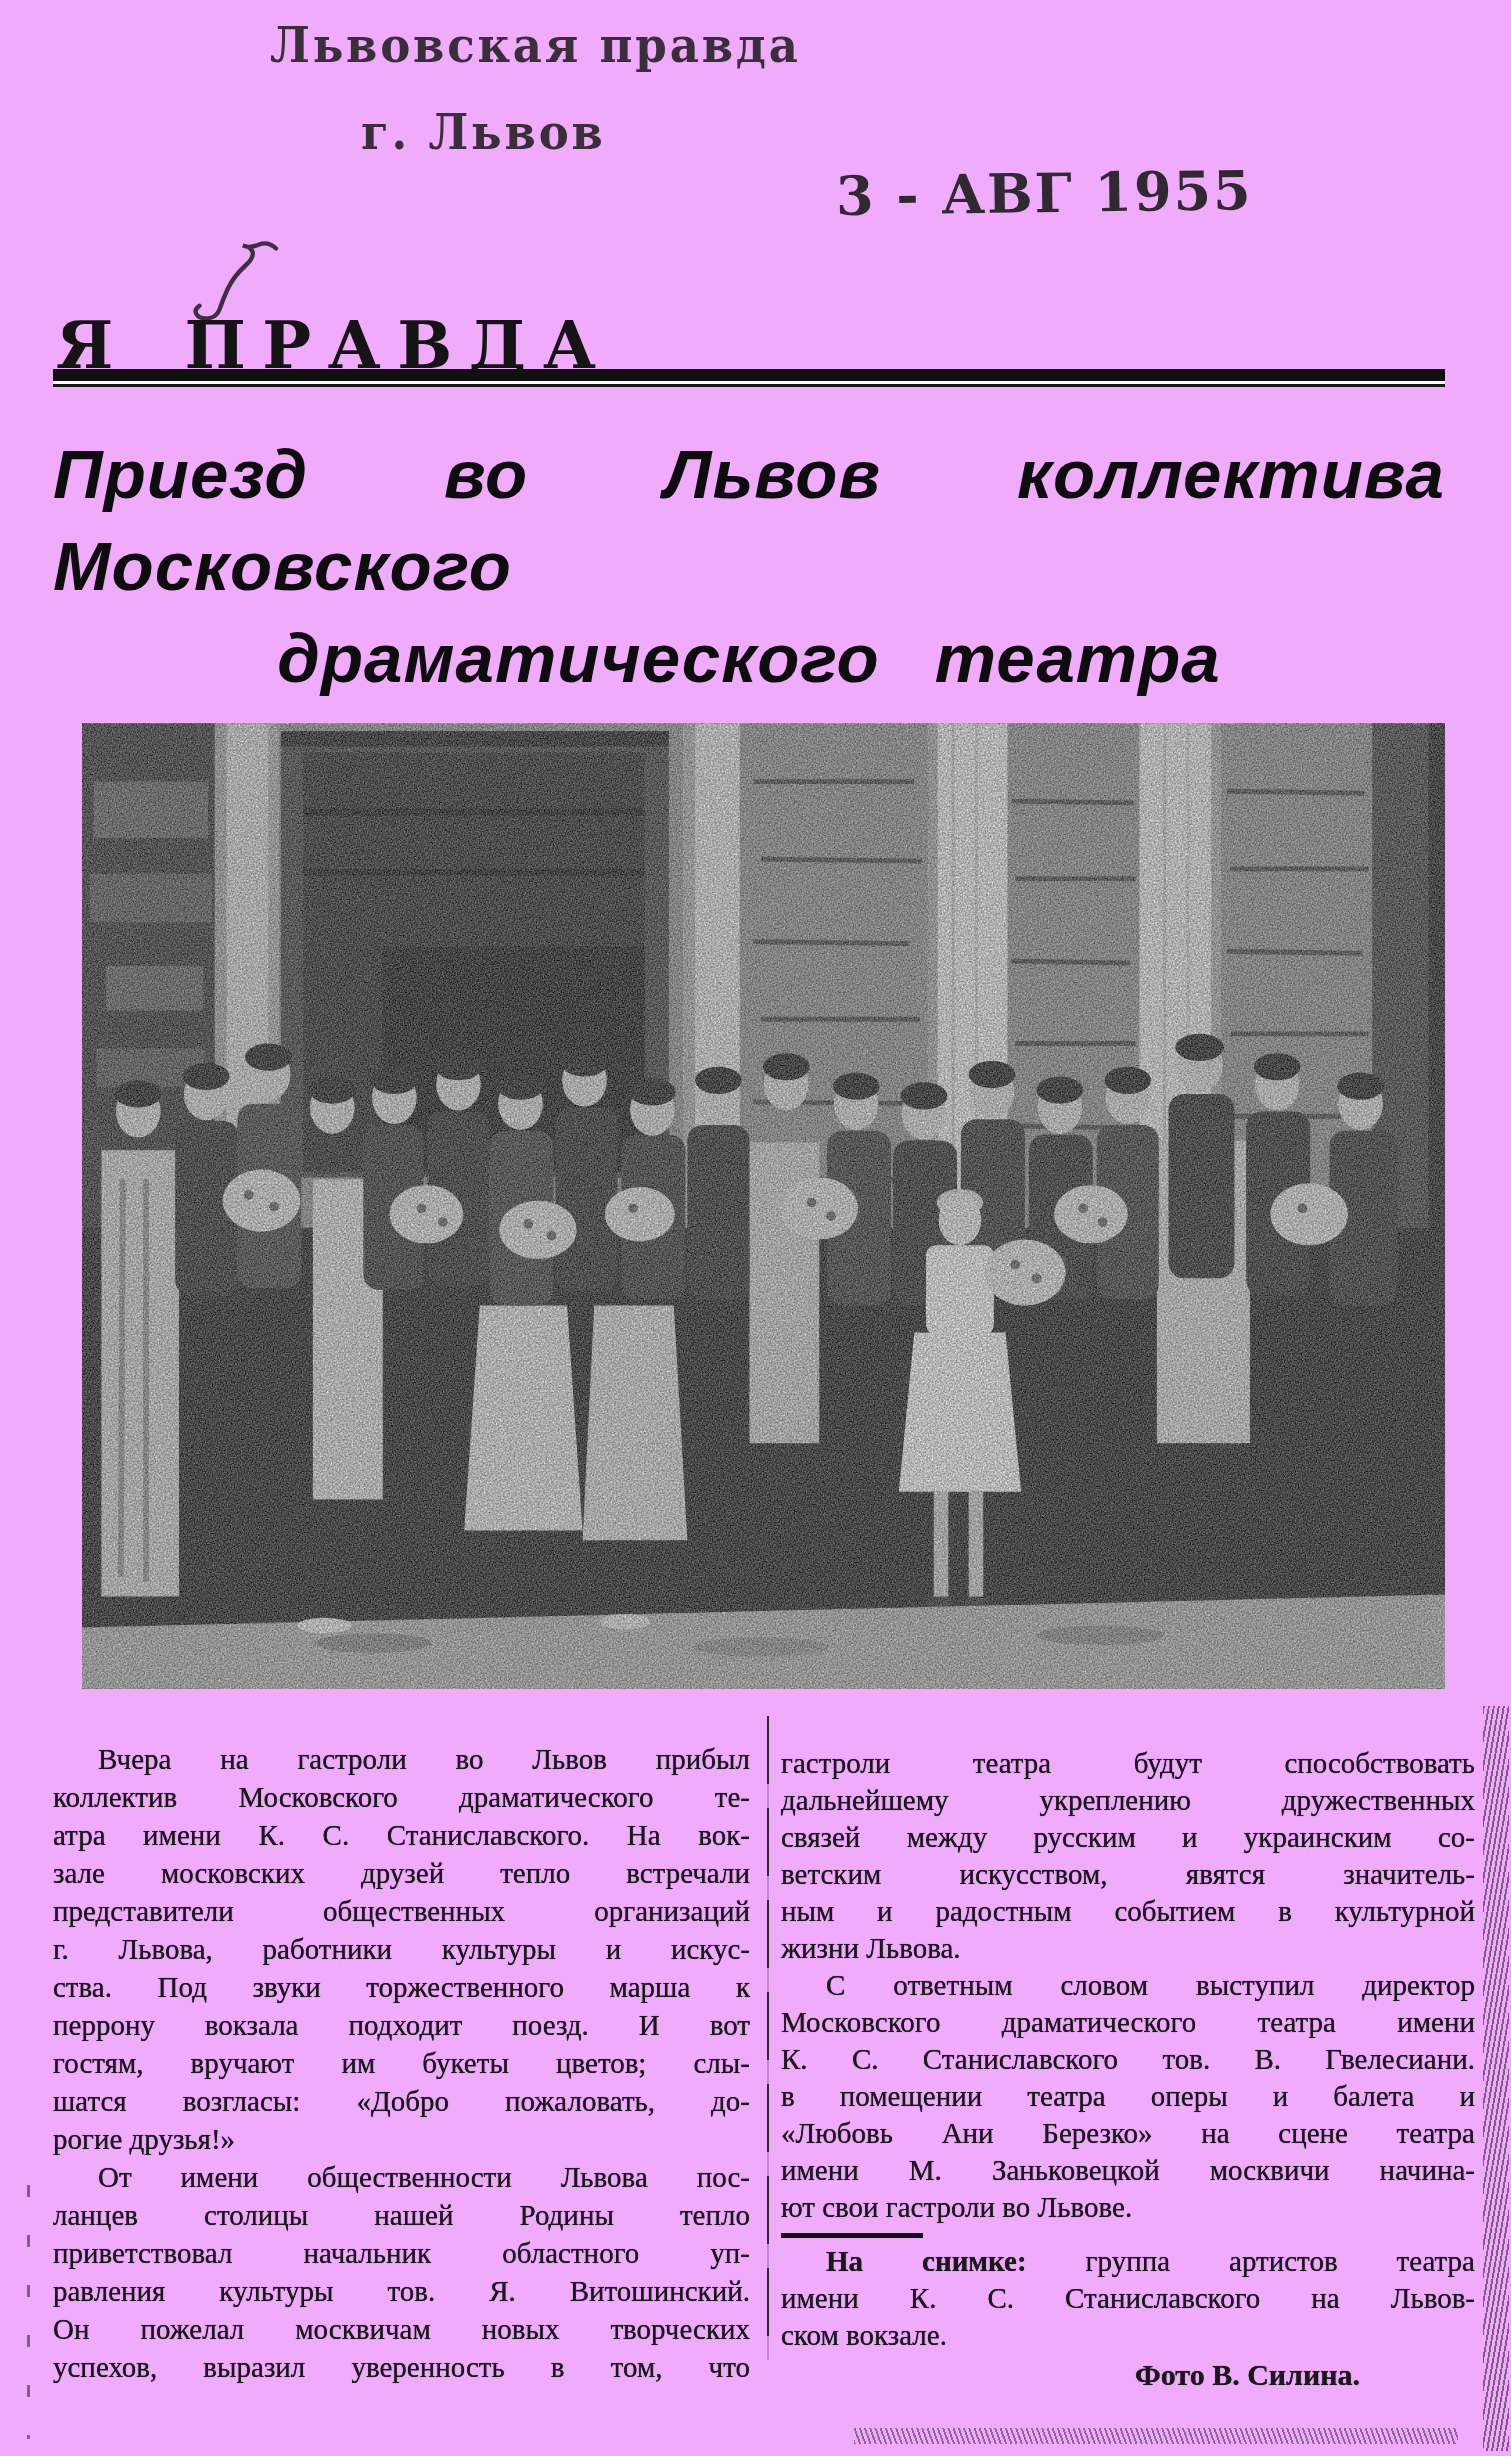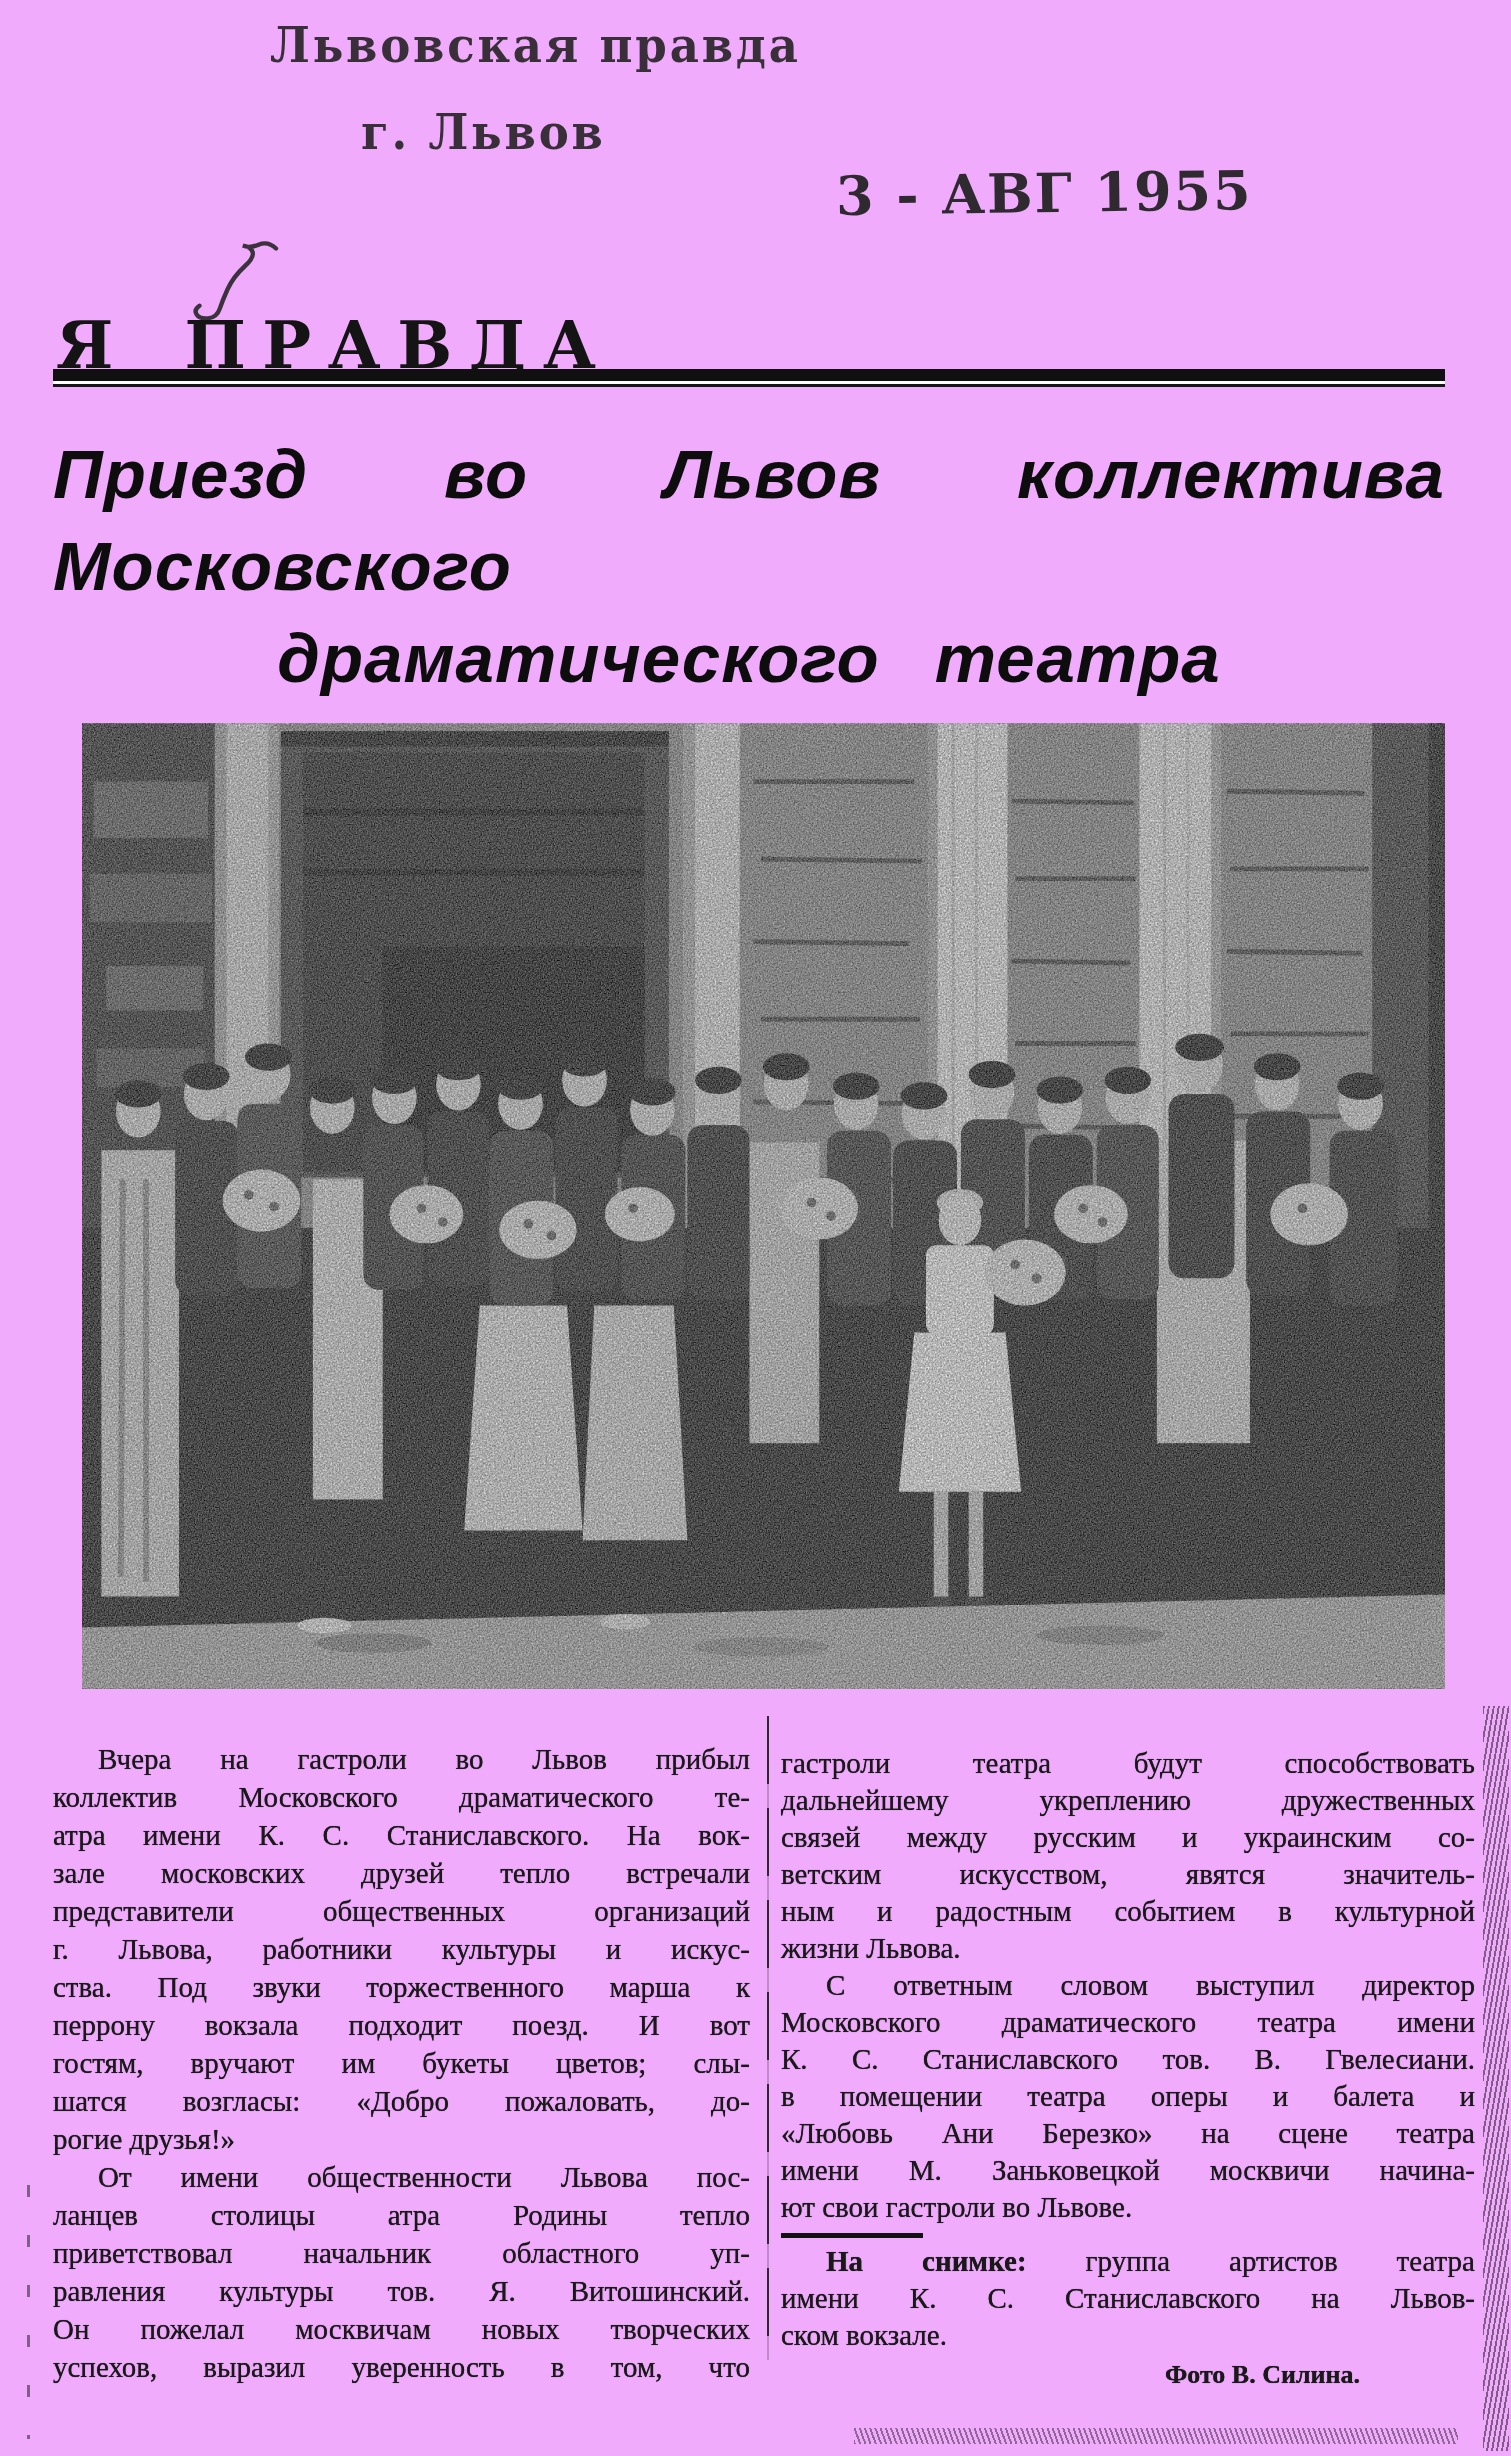--- a/index.html
+++ b/index.html
@@ -36,21 +36,21 @@
   
   .col{position:absolute;font-family:"Liberation Serif",serif;font-size:29px;color:#191919;
        text-shadow:0 0 0.7px currentColor;}
   #left-col{left:53px;top:1740px;width:697px;line-height:38px;}
   #right-col{left:781px;top:1745px;width:694px;line-height:37px;}
   .tline{text-align:justify;text-align-last:justify;}
   .tline.endline{text-align-last:left;}
   .tline.indent{text-indent:45px;}
   #caption-rule{width:142px;height:4.9px;background:#111;margin:6.8px 0 4.9px 0;}
   #photo-caption .tline b{font-weight:bold;}
-  #photo-credit{text-align:right;padding-right:115px;margin-top:2.9px;font-weight:bold;font-size:26px;}
+  #photo-credit{text-align:right;padding-right:115px;margin-top:2.9px;font-weight:bold;font-size:30px;}
 
   
   #col-divider{position:absolute;left:767px;top:1716px;width:1.9px;height:644px;
       background-image:repeating-linear-gradient(to bottom,#2b2b2b 0 68px,rgba(43,43,43,.25) 68px 92px);}
   #torn-edge-right{position:absolute;left:1483px;top:1706px;width:26px;height:745px;opacity:.75;
       background-image:repeating-linear-gradient(100deg,rgba(10,10,10,.65) 0 1.9px,rgba(255,255,255,0) 1.9px 4.9px);}
   #torn-edge-bottom{position:absolute;left:854px;top:2428px;width:604px;height:15.5px;opacity:.7;
       background-image:repeating-linear-gradient(70deg,rgba(10,10,10,.6) 0 1.9px,rgba(255,255,255,0) 1.9px 4.9px);}
   #torn-edge-left{position:absolute;left:27px;top:2185px;width:2.9px;height:254px;opacity:.45;
       background-image:repeating-linear-gradient(to bottom,#000 0 11.6px,transparent 11.6px 50px);}
@@ -284,21 +284,21 @@
       <div class="tline">атра имени К. С. Станиславского. На вок-</div>
       <div class="tline">зале московских друзей тепло встречали</div>
       <div class="tline">представители общественных организаций</div>
       <div class="tline">г. Львова, работники культуры и искус-</div>
       <div class="tline">ства. Под звуки торжественного марша к</div>
       <div class="tline">перрону вокзала подходит поезд. И вот</div>
       <div class="tline">гостям, вручают им букеты цветов; слы-</div>
       <div class="tline">шатся возгласы: «Добро пожаловать, до-</div>
       <div class="tline endline">рогие друзья!»</div>
       <div class="tline indent">От имени общественности Львова пос-</div>
-      <div class="tline">ланцев столицы атра Родины тепло</div>
+      <div class="tline">ланцев столицы нашей Родины тепло</div>
       <div class="tline">приветствовал начальник областного уп-</div>
       <div class="tline">равления культуры тов. Я. Витошинский.</div>
       <div class="tline">Он пожелал москвичам новых творческих</div>
       <div class="tline">успехов, выразил уверенность в том, что</div>
     </div>
 
   <div id="col-divider"></div>
 
   <div class="col" id="right-col">
     <div>

